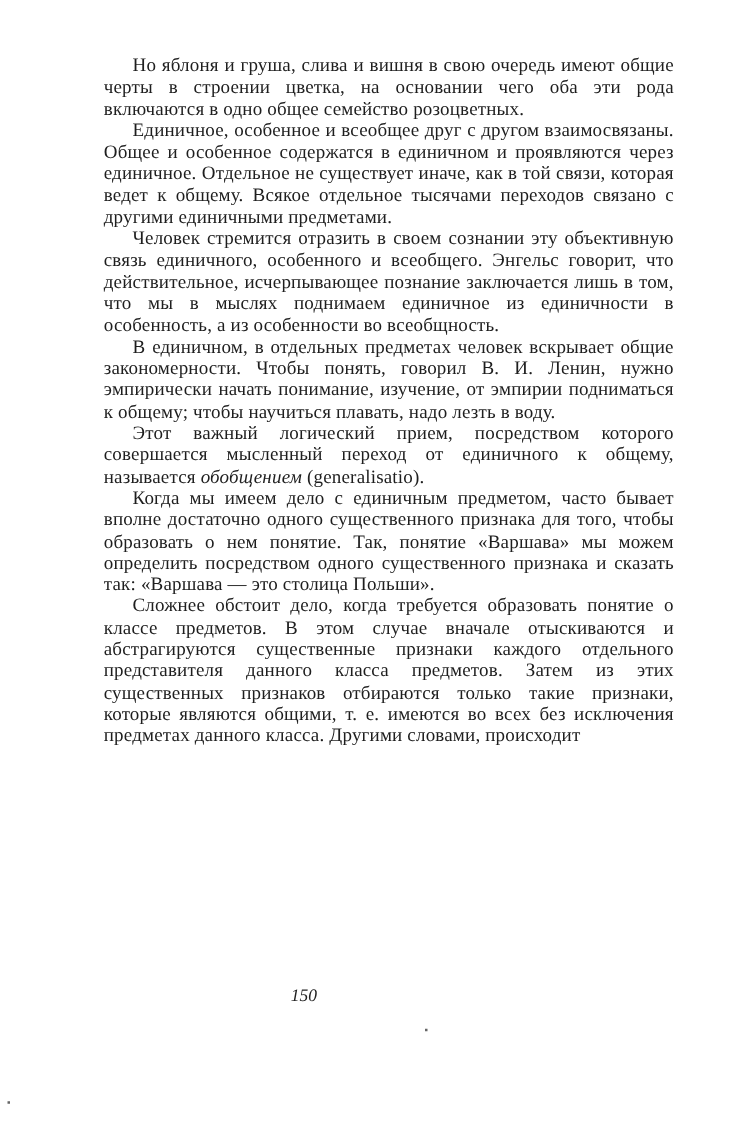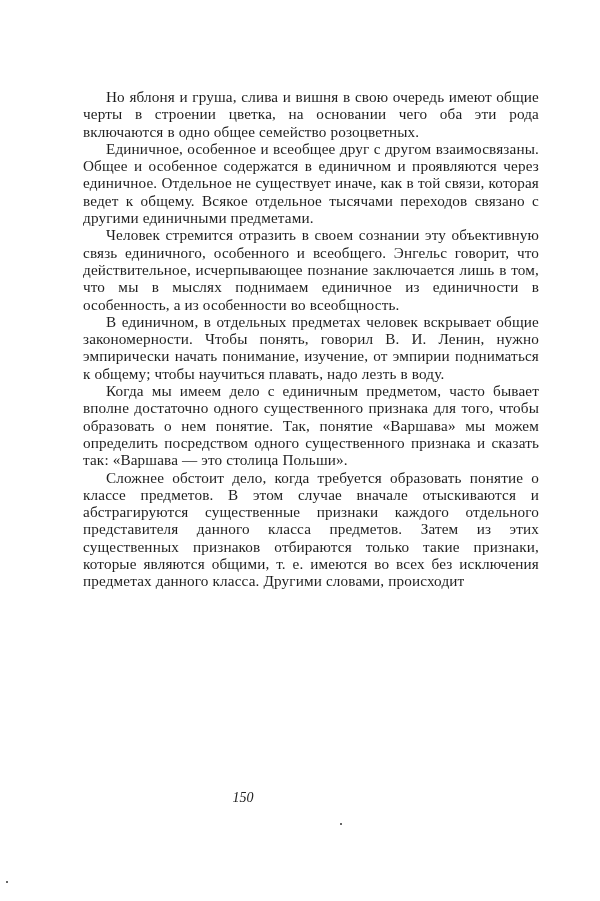--- a/index.html
+++ b/index.html
@@ -13,21 +13,20 @@
       position: relative;
       overflow: hidden;
       font-family: "Liberation Serif", "DejaVu Serif", serif;
       color: #1e1e1e;
     }
     .page {
       position: absolute;
       left: 83px;
       top: 44px;
       width: 456px;
-      margin-top: 44px;
     }
     .para {
       margin: 0;
       font-size: 15.2px;
       line-height: 17.3px;
       text-align: justify;
       text-indent: 23px;
       letter-spacing: 0.15px;
       hyphens: manual;
     }
@@ -59,20 +58,21 @@
     }
   </style>
 </head>
 <body>
 
 <div class="page">
   <p class="para">Но яблоня и груша, слива и вишня в свою очередь имеют общие черты в строении цветка, на основании чего оба эти рода включаются в одно общее семейство розоцветных.</p>
   <p class="para">Единичное, особенное и всеобщее друг с другом взаимосвязаны. Общее и особенное содержатся в единичном и проявляются через единичное. Отдельное не существует иначе, как в той связи, которая ведет к общему. Всякое отдельное тысячами переходов связано с другими единичными предметами.</p>
   <p class="para">Человек стремится отразить в своем сознании эту объективную связь единичного, особенного и всеобщего. Энгельс говорит, что действительное, исчерпывающее познание заключается лишь в том, что мы в мыслях поднимаем единичное из единичности в особенность, а из особенности во всеобщность.</p>
   <p class="para">В единичном, в отдельных предметах человек вскрывает общие закономерности. Чтобы понять, говорил В. И. Ленин, нужно эмпирически начать понимание, изучение, от эмпирии подниматься к общему; чтобы научиться плавать, надо лезть в воду.</p>
+  <p class="para"><span>Этот важный логический прием, посредством которого совершается мысленный переход от единичного к общему, называется </span><em>обобщением</em><span> (generalisatio).</span></p>
   <p class="para">Когда мы имеем дело с единичным предметом, часто бывает вполне достаточно одного существенного признака для того, чтобы образовать о нем понятие. Так, понятие «Варшава» мы можем определить посредством одного существенного признака и сказать так: «Варшава — это столица Польши».</p>
   <p class="para">Сложнее обстоит дело, когда требуется образовать понятие о классе предметов. В этом случае вначале отыскиваются и абстрагируются существенные признаки каждого отдельного представителя данного класса предметов. Затем из этих существенных признаков отбираются только такие признаки, которые являются общими, т. е. имеются во всех без исключения предметах данного класса. Другими словами, происходит</p>
 </div>
 
 <div class="page-number">150</div>
 
 <div class="speck" style="left:340px; top:823px;"></div>
 <div class="speck" style="left:6px; top:881px;"></div>
 
 </body></html>

